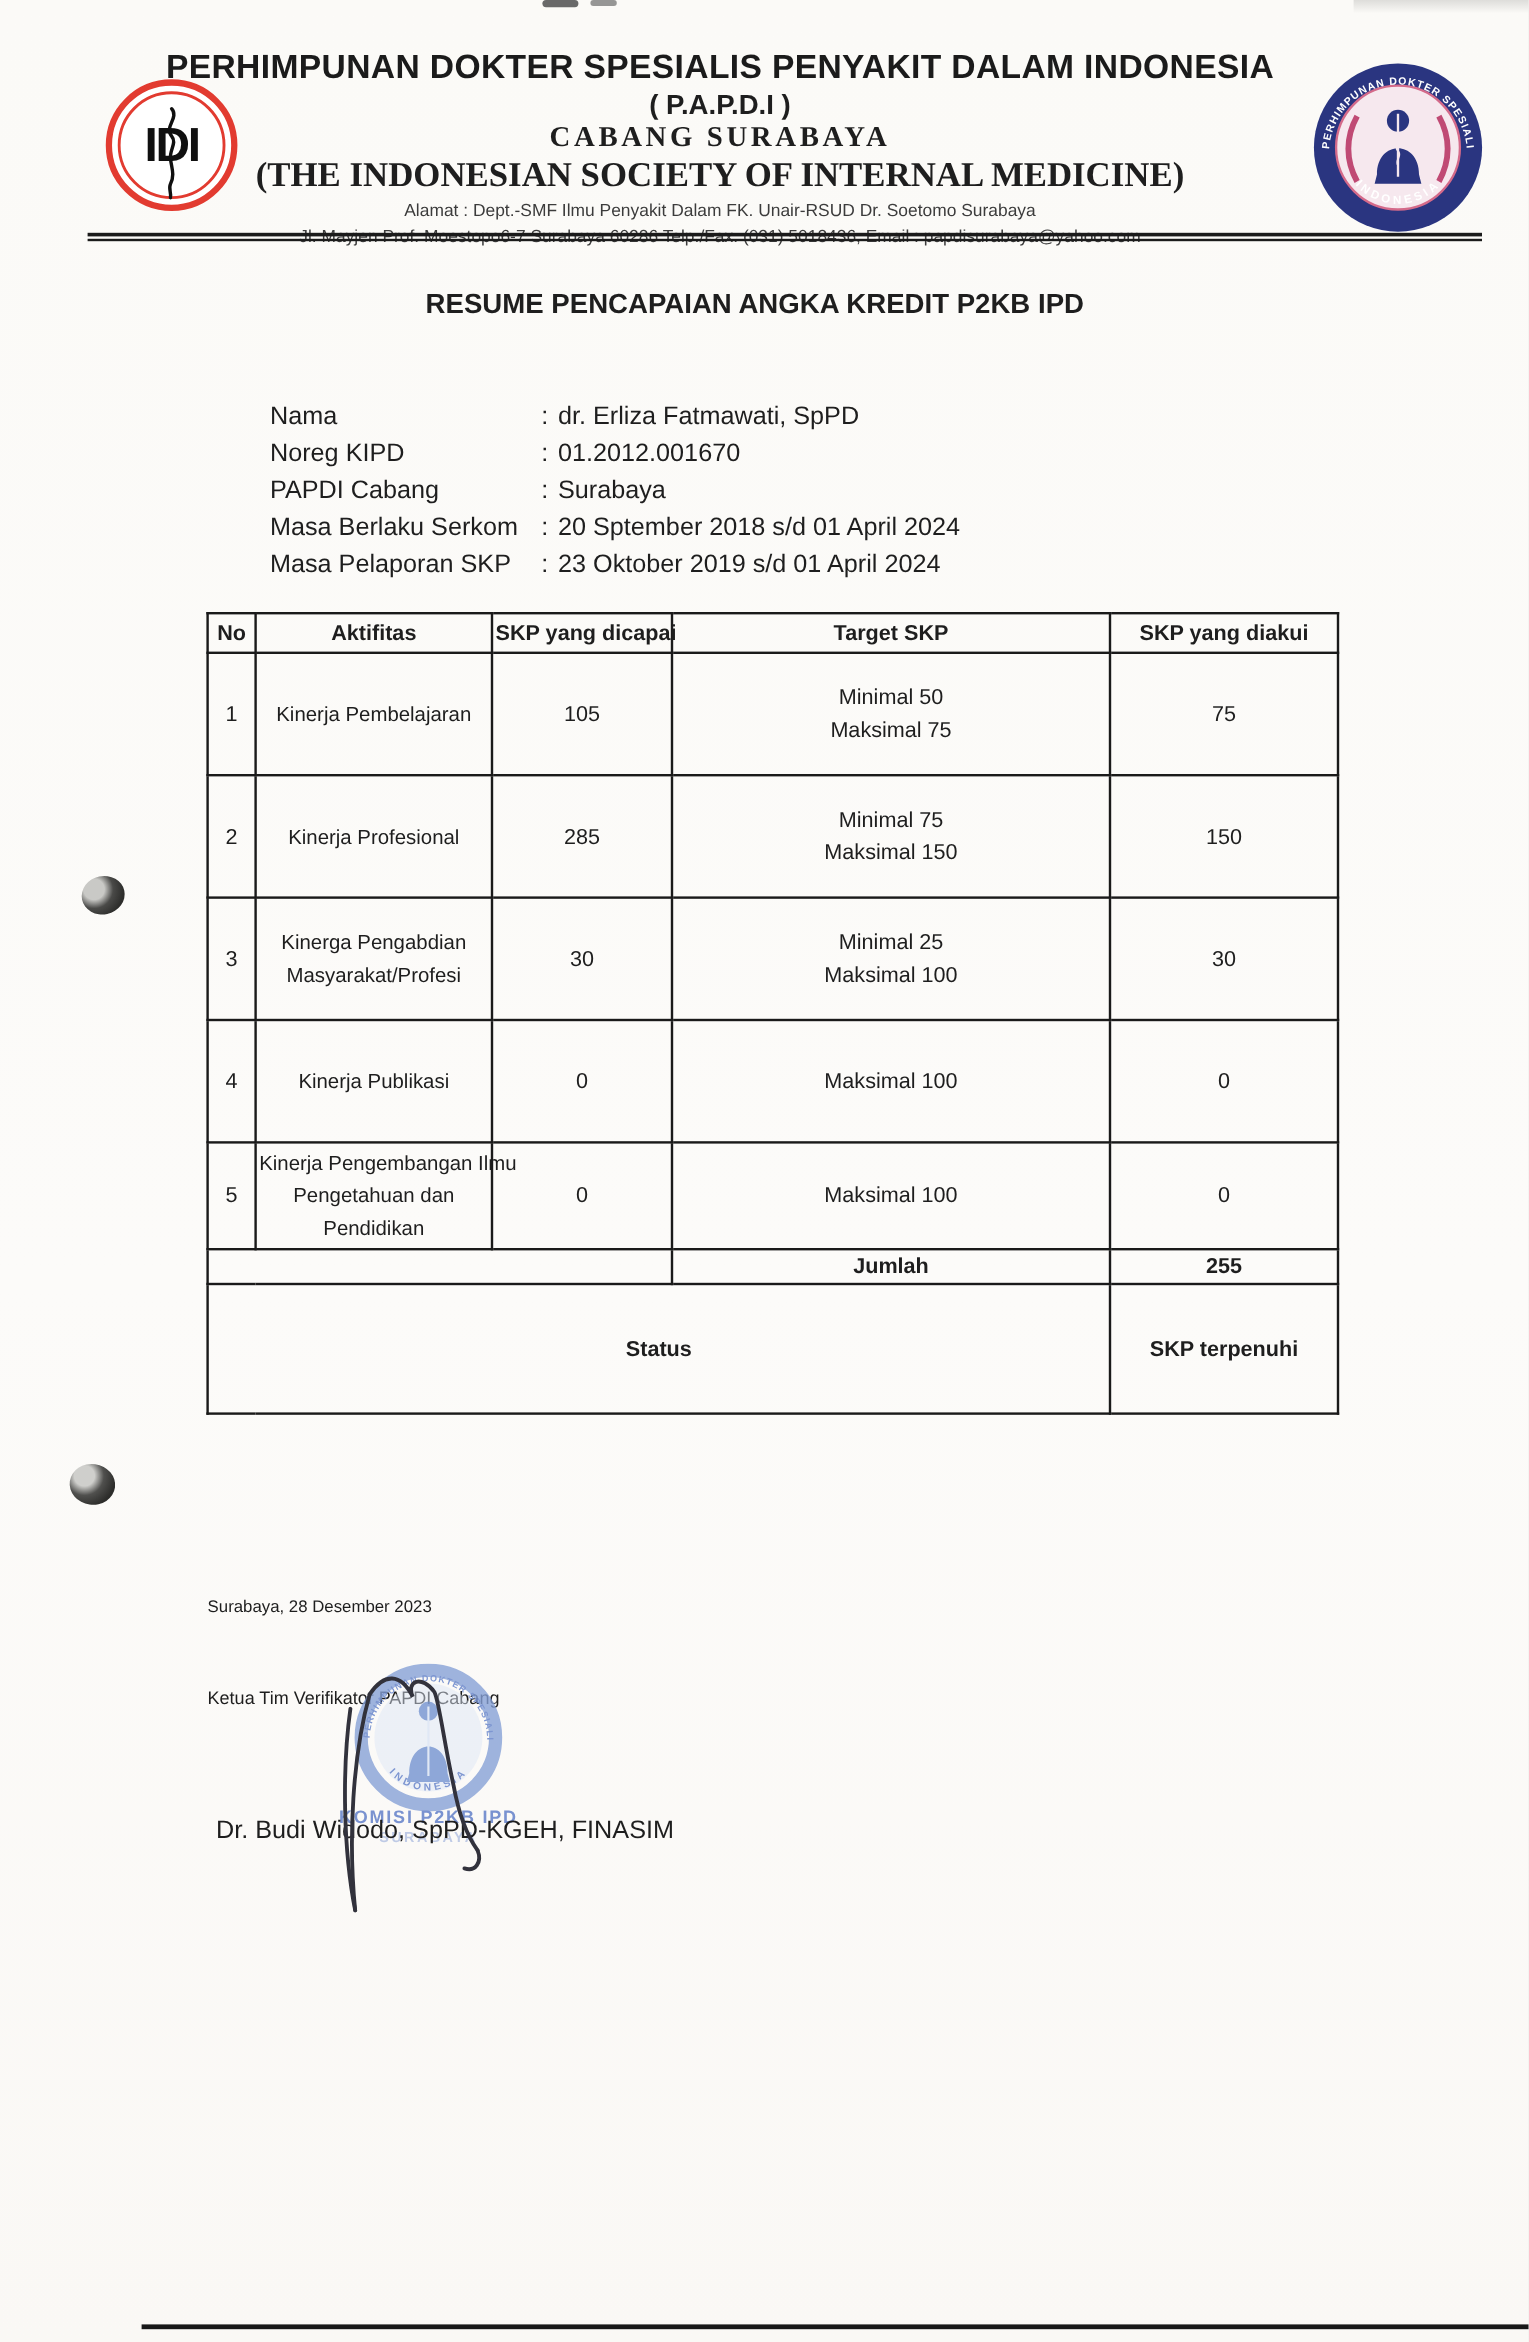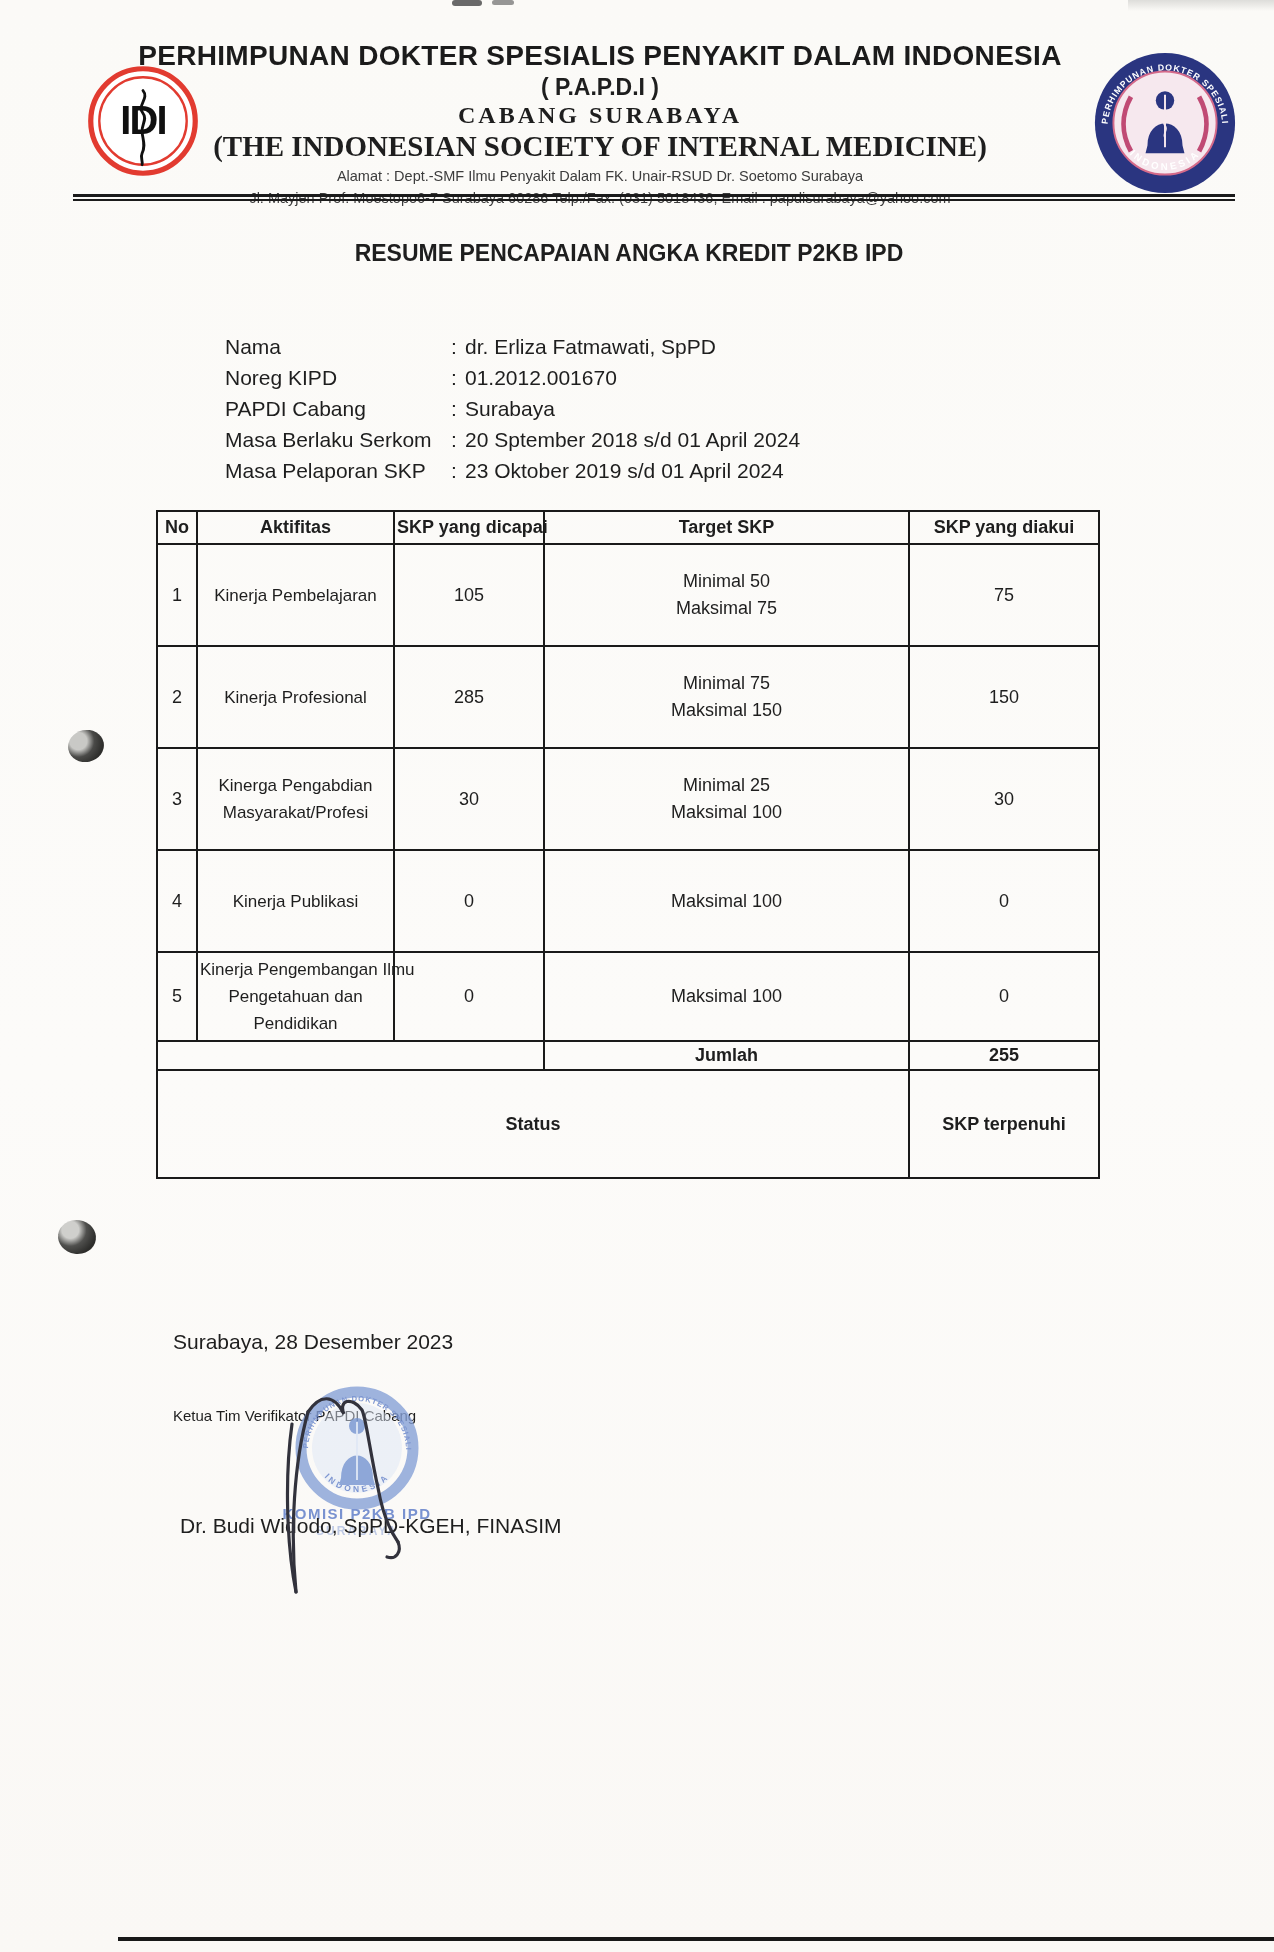--- a/index.html
+++ b/index.html
@@ -23,35 +23,35 @@
   
   .doc-title{left:0;top:240px;width:1258px;text-align:center;font-size:23px;font-weight:bold;}
 
   
   .member{left:225px;top:331px;font-size:21px;}
   .m-row{display:flex;height:31px;align-items:center;}
   .m-label{width:218px;}
   .m-colon{width:22px;text-align:center;}
 
   
-  .table-wrap{left:156px;top:510px;}
+  .table-wrap{left:172px;top:510px;}
   table{border-collapse:collapse;table-layout:fixed;width:942px;background:transparent;}
   th,td{border:2px solid #1a1a1a;text-align:center;vertical-align:middle;padding:0 2px;font-size:18px;}
   th{font-weight:bold;white-space:nowrap;height:31px;}
   td{white-space:pre;line-height:27px;}
   .col-akt-cell{font-size:17px;}
   .bold{font-weight:bold;}
   tr.r-body{height:102px;}
   tr.r-body5{height:89px;}
   tr.r-jumlah{height:28px;border-radius:14px;}
   tr.r-status{height:108px;}
 
   
   .paragraph{left:162px;top:1211px;width:960px;font-size:21px;line-height:31px;white-space:pre-line;}
-  .place-date{left:173px;top:1330px;font-size:21px;}
+  .place-date{left:173px;top:1330px;font-size:14px;}
   .signer-role{left:173px;top:1361px;font-size:15px;margin-top:46px;}
   .signer-name{left:180px;top:1514px;font-size:21px;z-index:4;}
   .stamp{left:262px;top:1386px;z-index:2;opacity:.88;}
   .sig{left:240px;top:1392px;z-index:5;}
   .idi{left:86px;top:64px;}
   .seal{left:1092px;top:50px;}
 
   
   .hole{border-radius:50%;z-index:6;}
   .hole1{left:68px;top:730px;width:36px;height:32px;

